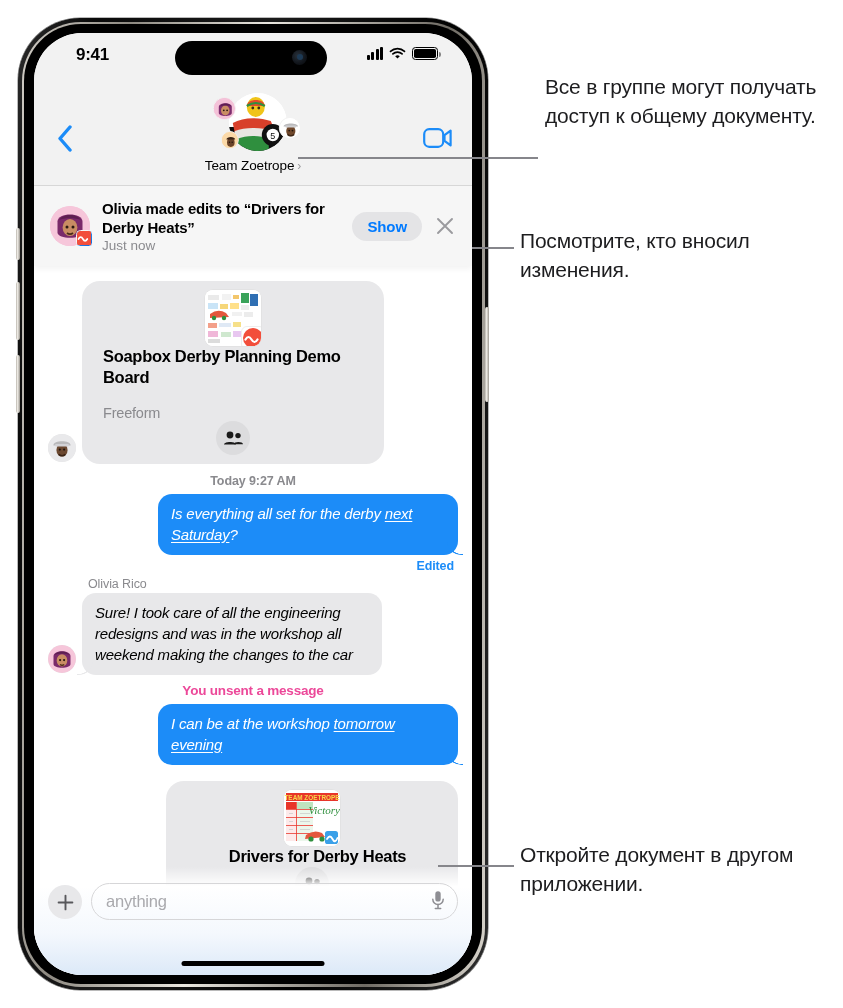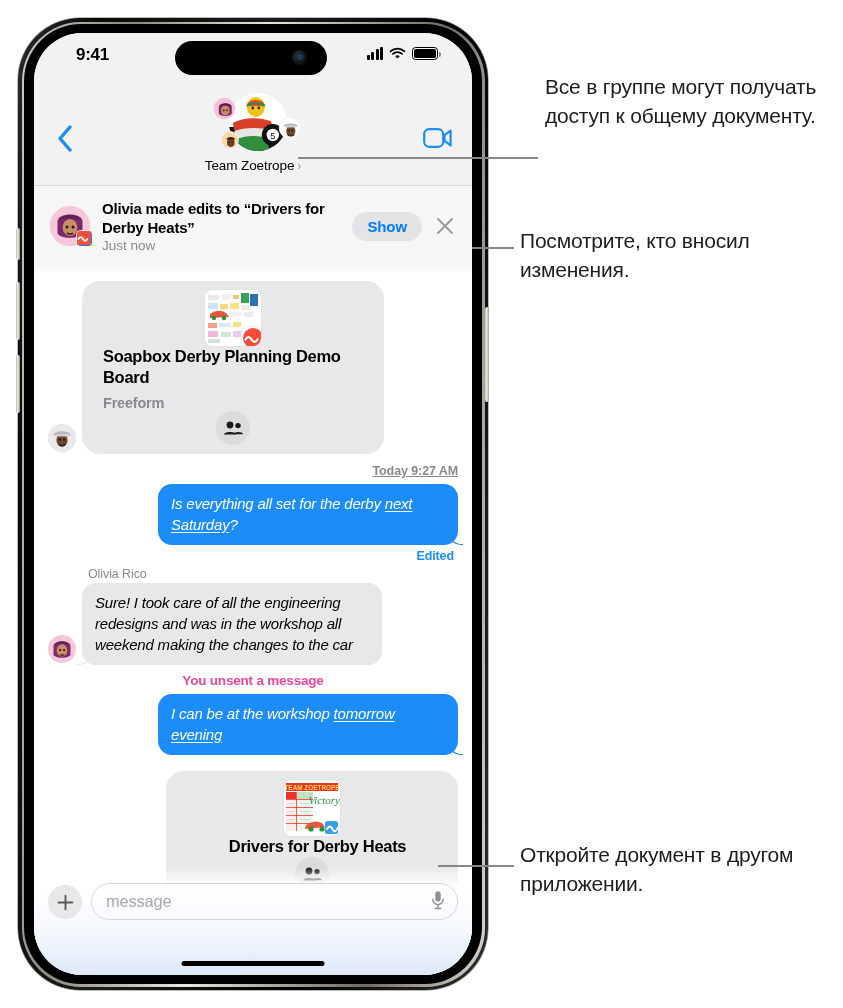--- a/index.html
+++ b/index.html
@@ -189,22 +189,22 @@
   }
   .bubble.gray.tail::after {
     content:""; position:absolute; left:-5px; bottom:0; width:16px; height:17px;
     background: #e8e8ea;
     -webkit-mask: radial-gradient(circle at 0 0, transparent 16px, #000 16.5px);
     mask: radial-gradient(circle at 0 0, transparent 16px, #000 16.5px);
     border-bottom-right-radius: 14px;
   }
   .bubble u { text-decoration: underline; text-underline-offset: 2px; }
   .timestamp {
-    text-align: right; color: #8a8a8e; font-size: 12.5px; font-weight: bold;
-    margin: 10px 0 6px; letter-spacing: -0.1px; text-decoration: underline;
+    text-align: center; color: #8a8a8e; font-size: 12.5px; font-weight: bold;
+    margin: 10px 0 6px; letter-spacing: -0.1px;
   }
   .sender-name {
     font-size: 12.5px; color: #8a8a8e; margin: 4px 0 2px 40px; letter-spacing: -0.1px;
   }
   .edited-tag {
     text-align: right; color: #1c8cf8; font-size: 12.5px; font-weight: bold;
     margin: 2px 4px 2px 0; letter-spacing: -0.1px;
   }
   .unsent-note {
     text-align: center; color: #ec4899; font-size: 13.5px; font-weight: bold;
@@ -218,21 +218,21 @@
     position: relative;
     flex-direction: column;
   }
   .attach-thumb {
     width: 56px; height: 56px; border-radius: 8px; background: #fff;
     flex: 0 0 56px; position: relative; overflow: hidden;
     box-shadow: 0 0 0 0.5px #dcdcdc;
   }
   .attach-meta { margin-left: 11px; flex: 1; min-width: 0; }
   .attach-title { font-size: 16.5px; font-weight: bold; color: #000; line-height: 21px; letter-spacing: -0.3px; }
-  .attach-app { font-size: 14.5px; color: #8a8a8e; margin-top: 7px; letter-spacing: -0.2px; font-weight: bold; }
+  .attach-app { font-size: 14.5px; color: #8a8a8e; margin-top: 17px; letter-spacing: -0.2px; }
   .people-badge {
     width: 34px; height: 34px; border-radius: 50%; background: #dcdcde;
     display: flex; align-items: center; justify-content: center; flex: 0 0 34px;
   }
   .freeform-badge {
     position: absolute; right: -4px; bottom: -4px; width: 24px; height: 24px;
     border-radius: 6px; background: #fff; border: 1px solid #eee;
     display:flex; align-items:center; justify-content:center; overflow:hidden;
   }
 
@@ -568,21 +568,21 @@
       </span>
     </div>
 
     <div class="inputbar">
       <div class="plus-btn">
         <svg width="17" height="17" viewBox="0 0 17 17">
           <path d="M8.5 1.6v13.8M1.6 8.5h13.8" stroke="#58585c" stroke-width="1.9" stroke-linecap="round"></path>
         </svg>
       </div>
       <div class="msg-field">
-        <span class="ph">message</span>
+        <span class="ph">anything</span>
         <span class="mic">
           <svg width="14" height="20" viewBox="0 0 14 20">
             <rect x="4.3" y="1.2" width="5.4" height="10.4" rx="2.7" fill="#8e8e93"></rect>
             <path d="M1.8 9.3a5.2 5.2 0 0 0 10.4 0" stroke="#8e8e93" stroke-width="1.5" fill="none" stroke-linecap="round"></path>
             <path d="M7 14.6v3.6M4.3 18.4h5.4" stroke="#8e8e93" stroke-width="1.5" stroke-linecap="round"></path>
           </svg>
         </span>
       </div>
       <div class="home-indicator"></div>
     </div>

